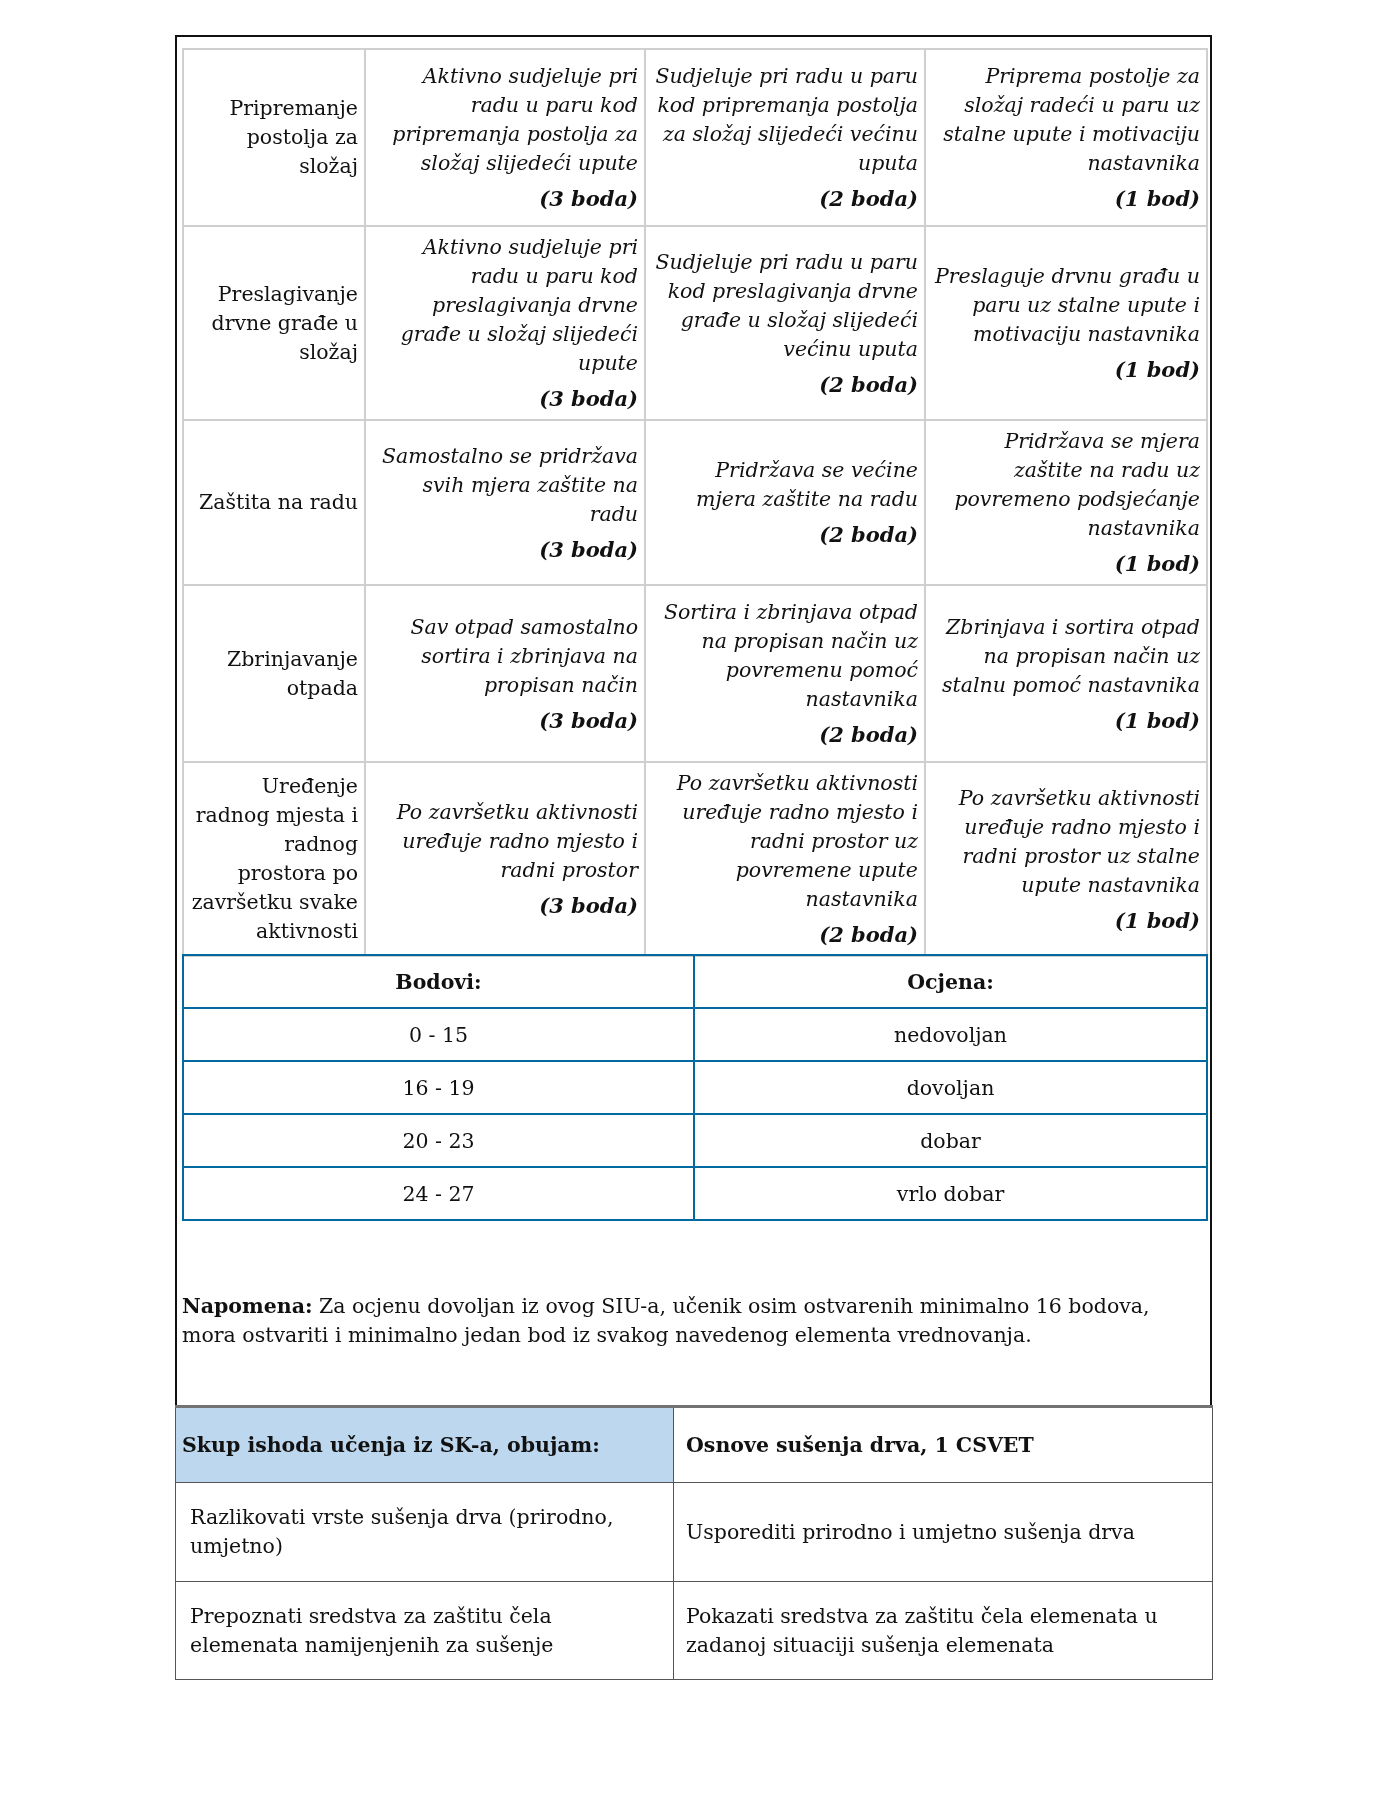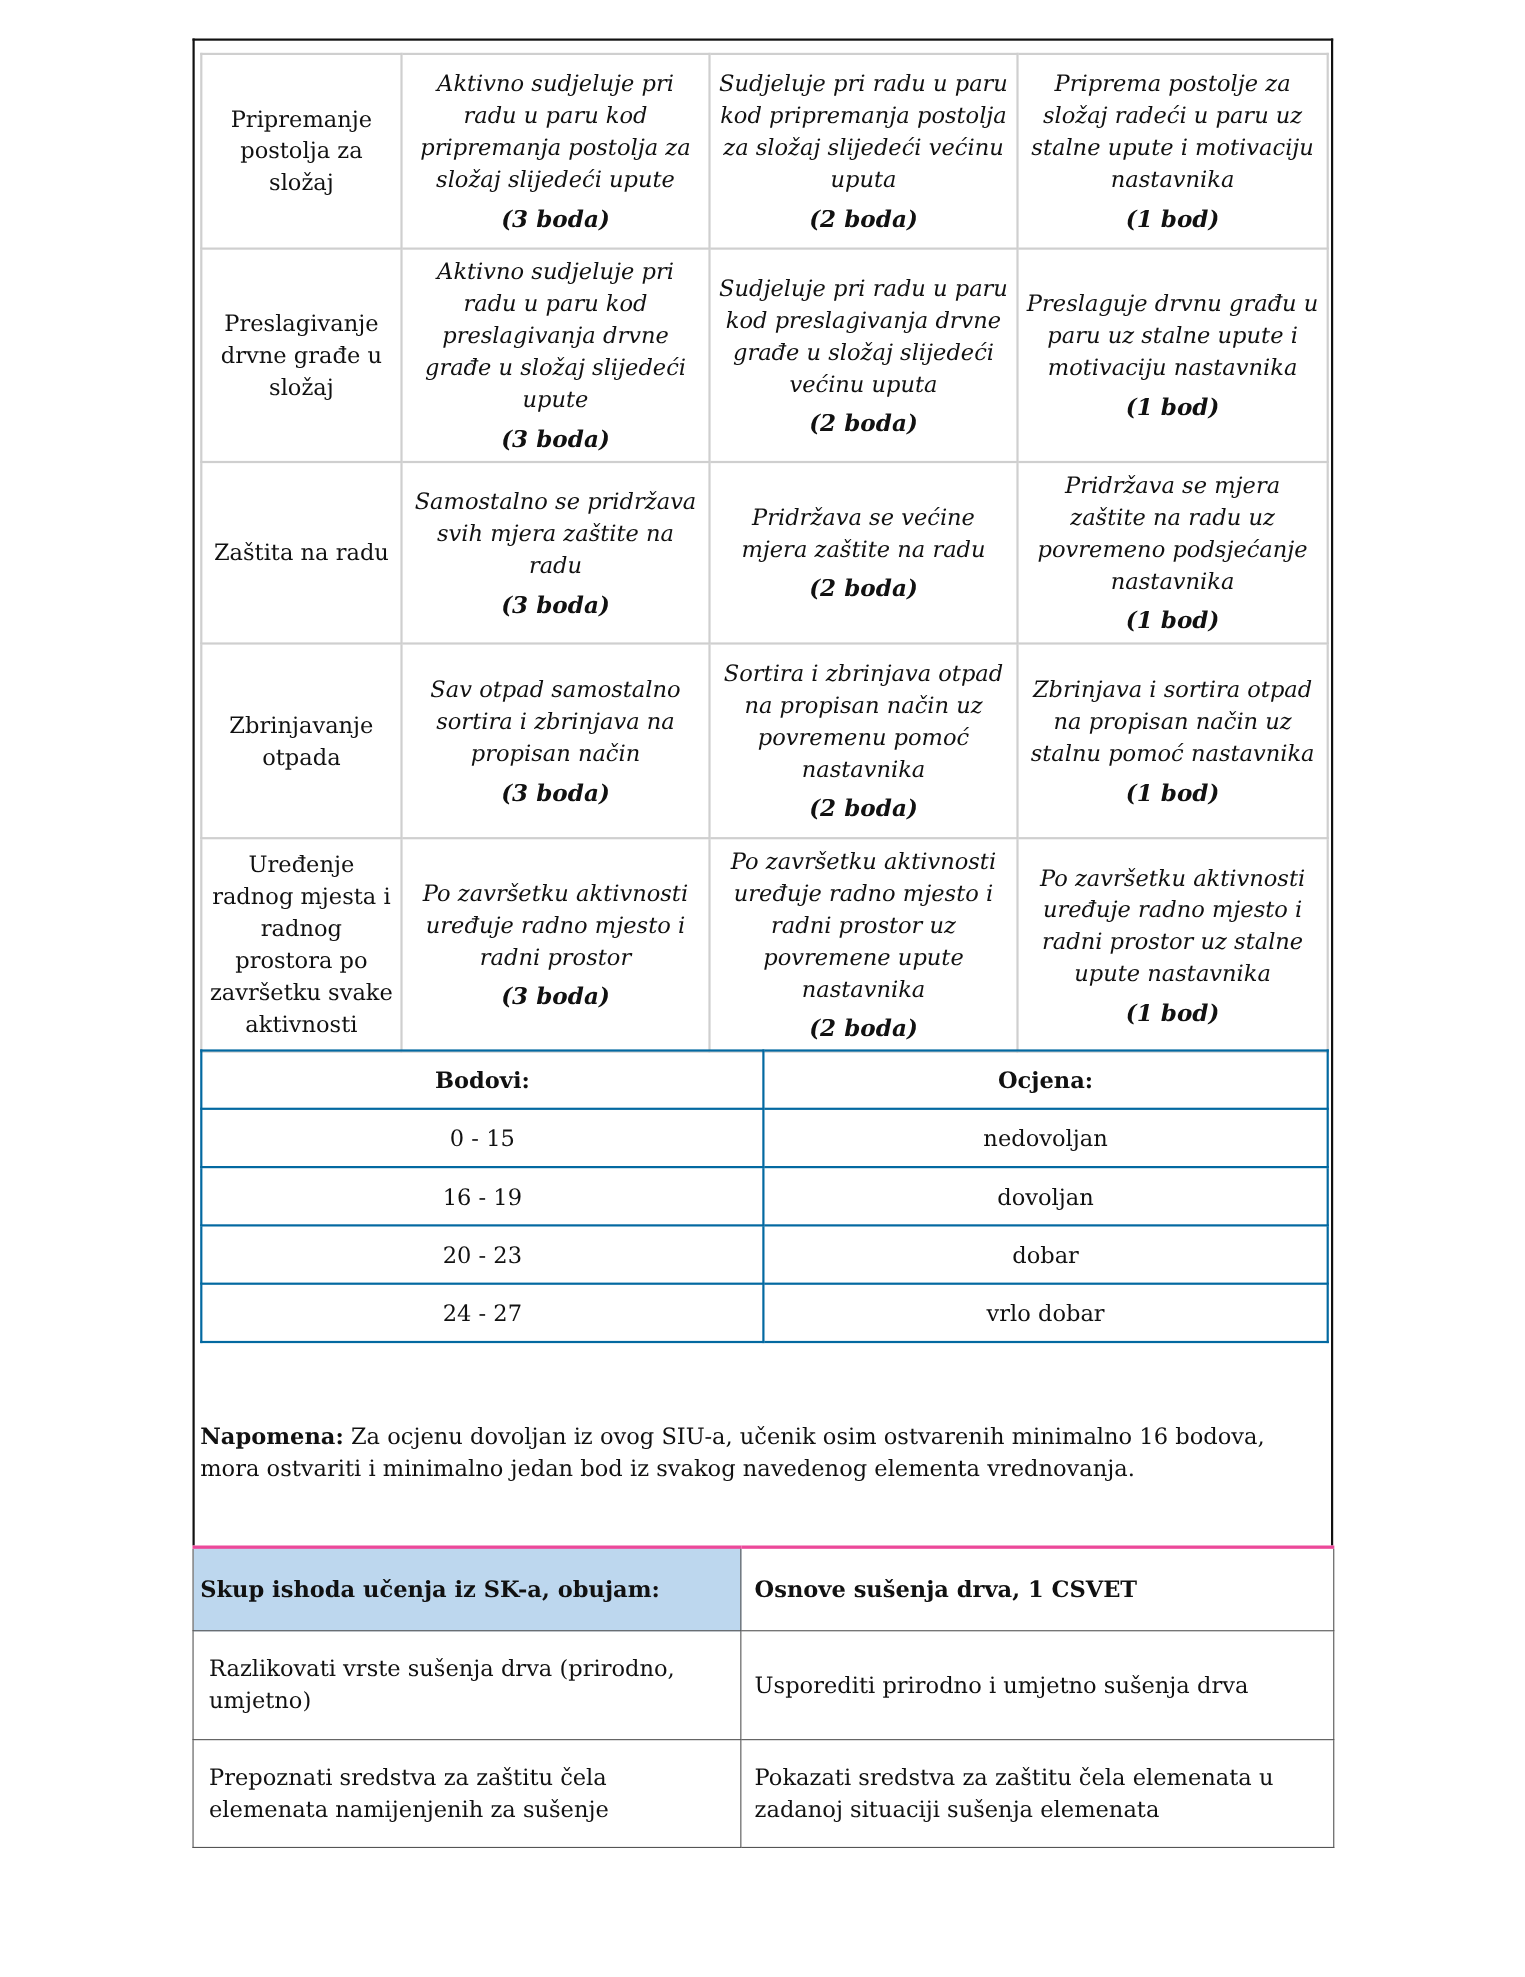--- a/index.html
+++ b/index.html
@@ -4,21 +4,21 @@
 <style>
   html, body { margin: 0; padding: 0; background: #ffffff; }
   body { width: 1386px; height: 1797px; position: relative; font-family: "DejaVu Serif", serif; color: #111; }
   .page-frame {
     position: absolute; left: 175px; top: 35px; width: 1037px; height: 1370px;
     border: 2px solid #111; border-bottom: none; box-sizing: border-box;
   }
   table { border-collapse: collapse; table-layout: fixed; }
   .rubric { position: absolute; left: 182px; top: 48px; width: 1024px; }
   .rubric td {
-    border: 2px solid #cfcfcf; text-align: center; vertical-align: middle;
+    border: 2px solid #cfcfcf; text-align: right; vertical-align: middle;
     font-size: 20.5px; line-height: 29px; padding: 6px 6px;
   }
   .rubric td.elem { font-style: normal; }
   .rubric td.desc { font-style: italic; }
   .rubric .pts { display: block; font-weight: bold; font-style: italic; margin-top: 6px; font-size: 21px; }
   .rubric tr { height: 177px; }
   .rubric tr.r3 { height: 150px; }
   .rubric tr.r5 { height: 178px; }
 
   .grades { position: absolute; left: 182px; top: 954px; width: 1024px; }
@@ -27,21 +27,21 @@
   }
   .grades td.h { font-weight: bold; }
 
   .note { position: absolute; left: 182px; top: 1292px; width: 1024px; font-size: 20.5px; line-height: 29px; }
   .note b { font-weight: bold; }
 
   .outcomes { position: absolute; left: 175px; top: 1405px; width: 1037px; }
   .outcomes td {
     border: 1.5px solid #555; font-size: 20.5px; line-height: 29px; text-align: left; vertical-align: middle;
   }
-  .outcomes tr.top td { border-top: 3px solid #ec4899; }
+  .outcomes tr.top td { border-top: 3px solid #737373; }
   .outcomes td.blue { background: #bdd7ee; font-weight: bold; }
   .outcomes td.bold { font-weight: bold; }
   .outcomes td.c1 { width: 498px; padding: 0 6px; }
   .outcomes td.c2 { padding: 0 12px; }
   .outcomes tr.h1 { height: 76px; }
   .outcomes tr.h2 { height: 70px; }
   .outcomes tr.b1 { height: 99px; margin-top: 20px; }
   .outcomes tr.b2 { height: 98px; }
   .outcomes td.body1 { padding: 0 14px; }
 </style>

